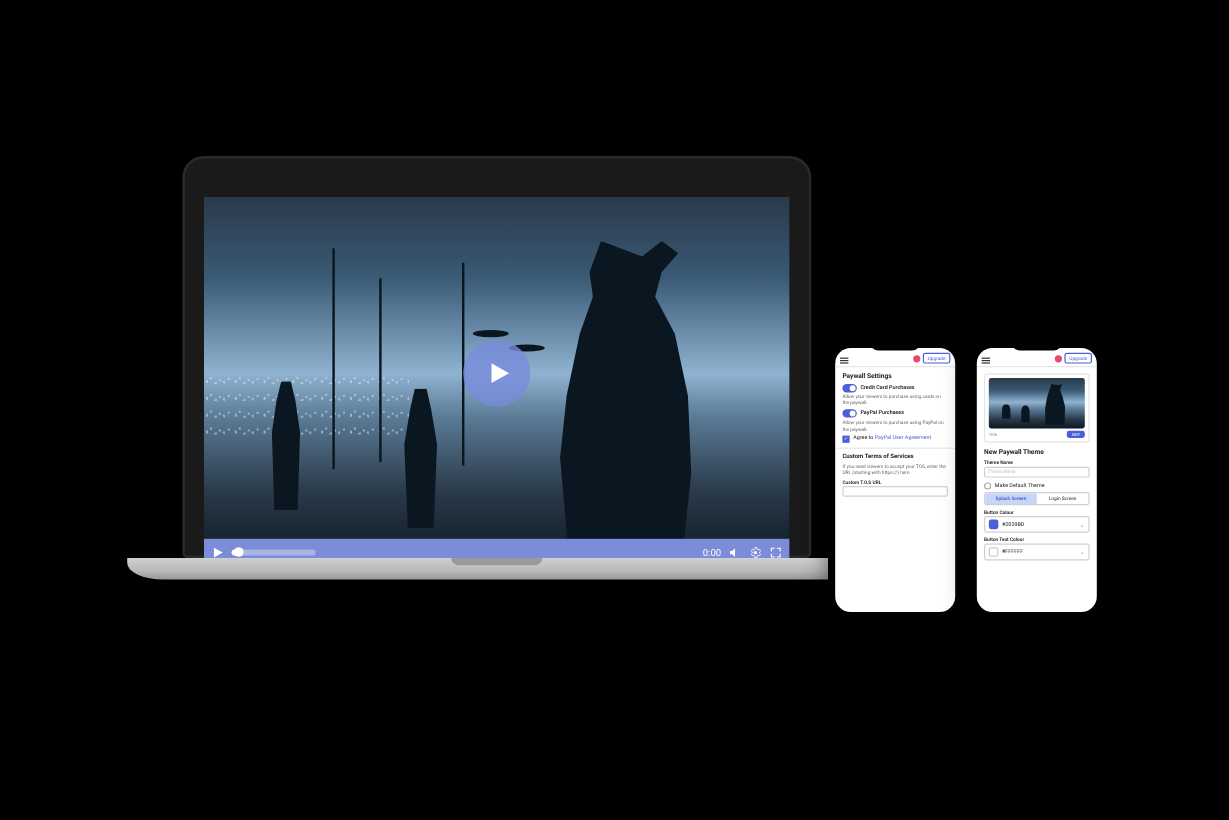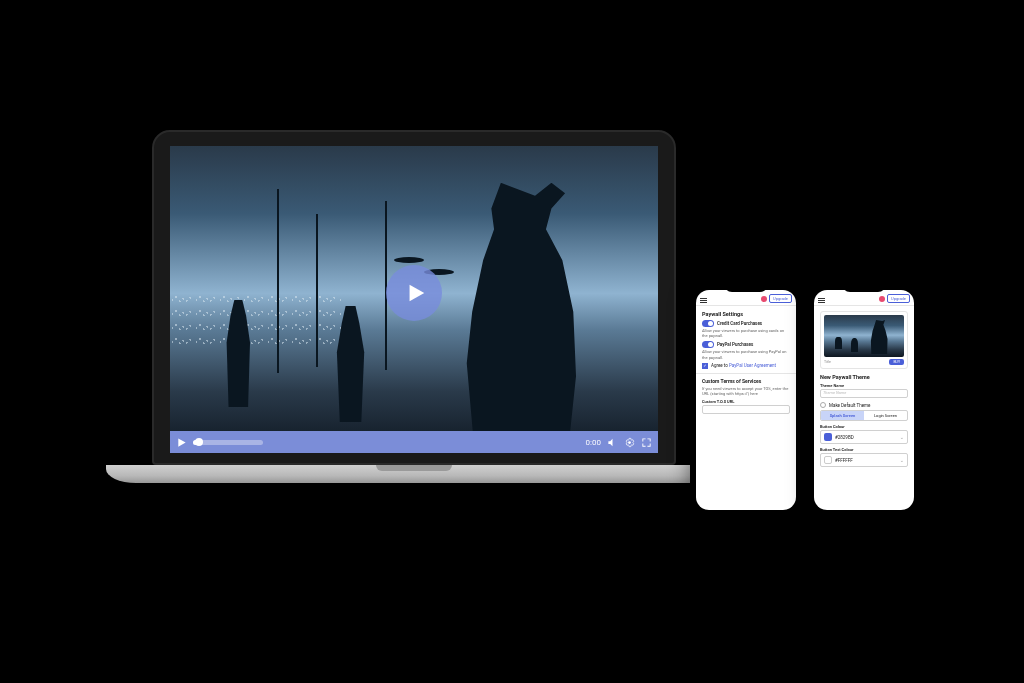--- a/index.html
+++ b/index.html
@@ -26,20 +26,21 @@
   border: 2px solid #2a2a2a;
   border-radius: 18px 18px 4px 4px;
   padding: 14px 16px 10px;
 }
 .laptop-screen {
   width: 100%;
   height: 100%;
   background: #0a1620;
   position: relative;
   overflow: hidden;
+  margin-top: 18px;
 }
 .video-scene {
   position: absolute;
   inset: 0;
   background: linear-gradient(to bottom, #2a3a4a 0%, #3a5a75 22%, #8fb3d0 48%, #5a7a95 60%, #2a3a4a 80%, #0d1620 100%);
 }
 .crowd-dots {
   position: absolute;
   left: 0;
   right: 65%;

